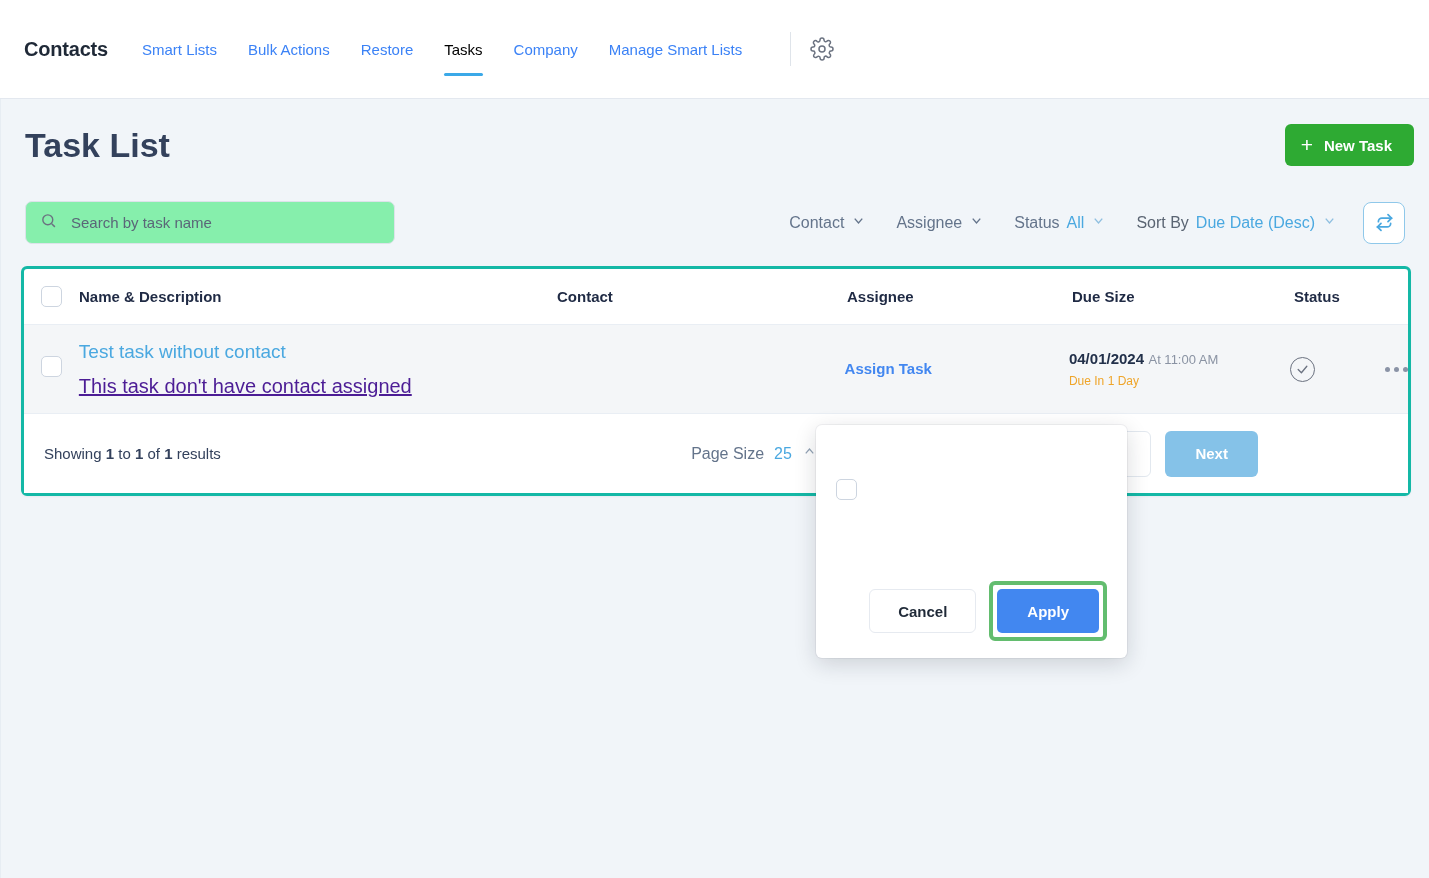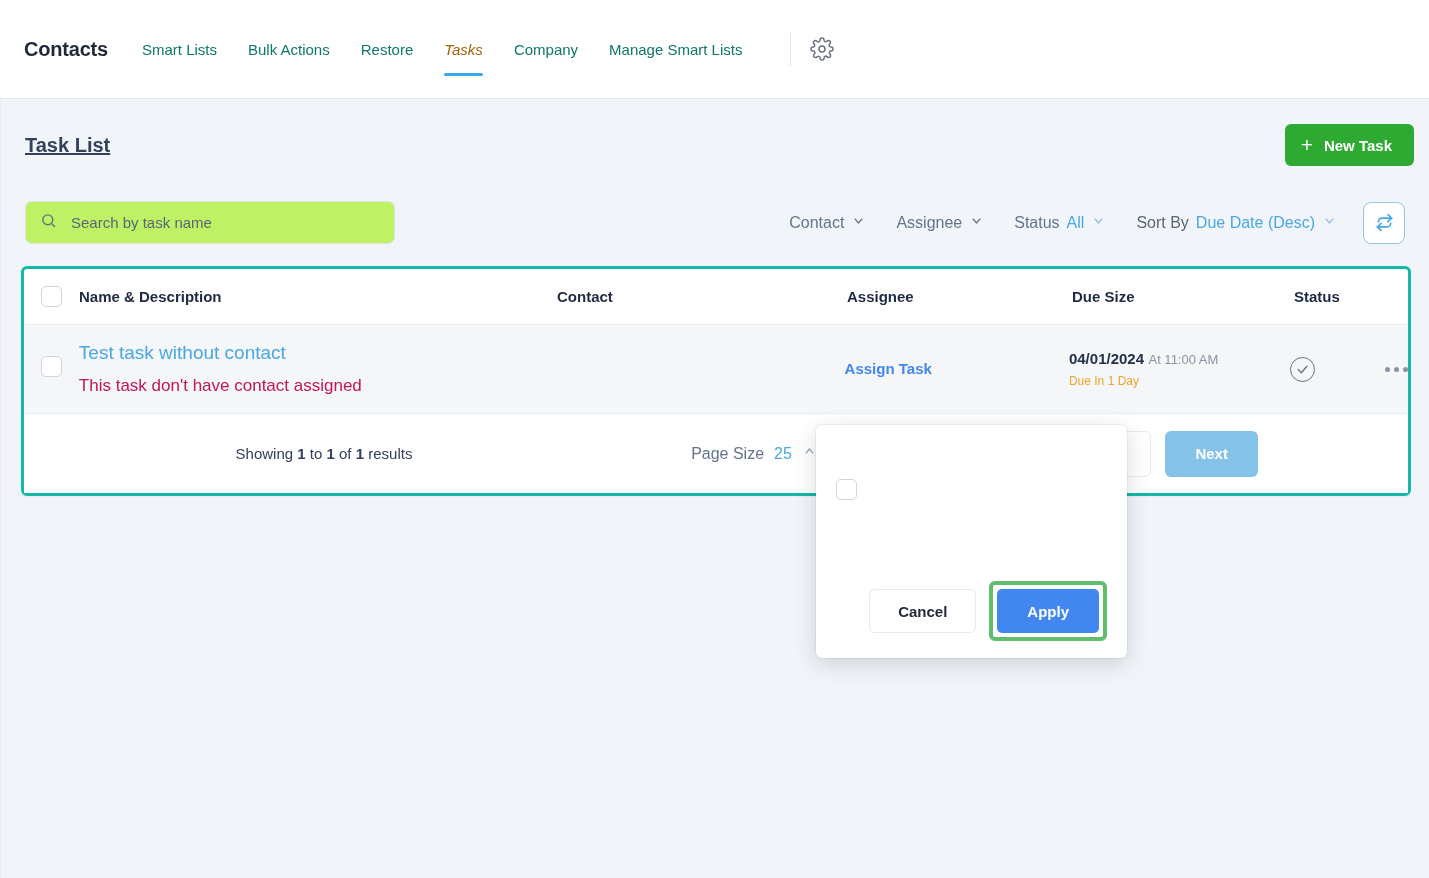--- a/index.html
+++ b/index.html
@@ -17,26 +17,26 @@
     background: #ffffff;
     border-bottom: 1px solid #e3e8ef;
     display: flex; align-items: center;
   }
   .brand {
     font-size: 20px; font-weight: bold; color: #1f2937;
     margin-left: 24px; letter-spacing: -0.2px;
   }
   .navitems { display: flex; align-items: center; margin-left: 34px; height: 100%; }
   .navitem {
-    font-size: 15px; color: #0f766e; padding: 0 0 0 0; margin-right: 31px;
+    font-size: 15px; color: #3b82f6; padding: 0 0 0 0; margin-right: 31px;
     height: 100%; display: flex; align-items: center; position: relative;
     cursor: pointer; white-space: nowrap;
   }
   .navitem:last-of-type { margin-right: 0; }
-  .navitem.active { color: #a16207; font-style: italic; }
+  .navitem.active { color: #000000; }
   .navitem.active::after {
     content: ""; position: absolute; left: 0; right: 0; bottom: 22px;
     height: 3px; background: #3ba9e8; border-radius: 2px;
   }
   .nav-sep {
     width: 1px; height: 34px; background: #dfe4ea; margin-left: 17px; margin-right: 17px;
   }
   .gear-btn {
     width: 28px; height: 28px; display: flex; align-items: center; justify-content: center;
     cursor: pointer;
@@ -45,36 +45,36 @@
   
   .page {
     position: absolute; left: 0; top: 99px; width: 1429px; height: 779px;
     background: #f1f5f9;
     border-left: 1px solid #e7edf3;
   }
   .page-head {
     display: flex; align-items: center; justify-content: space-between;
     padding: 25px 15px 0 24px;
   }
-  .page-title { font-size: 20px; font-weight: bold; color: #33415c; text-decoration: underline; }
+  .page-title { font-size: 34px; font-weight: bold; color: #33415c; }
   .new-task-btn {
     background: #2eaa33; color: #fff; border: none; border-radius: 6px;
     height: 42px; padding: 0 22px 0 16px;
     font-size: 15px; font-weight: bold; font-family: inherit;
     display: flex; align-items: center; gap: 11px; cursor: pointer;
   }
   .plus-ico { font-size: 21px; font-weight: 400; line-height: 1; margin-top: -2px; }
 
   
   .filterbar {
     display: flex; align-items: center; justify-content: space-between;
     padding: 35px 24px 0 24px;
   }
   .search-box {
-    width: 370px; height: 43px; background: #bef264;
+    width: 370px; height: 43px; background: #86efac;
     border: 1px solid #dde3ea; border-radius: 7px;
     display: flex; align-items: center; padding: 2px 14px; gap: 14px;
   }
   .search-box input {
     border: none; outline: none; font-size: 15px; font-family: inherit;
     color: #566274; background: transparent; width: 100%;
   }
   .search-box input::placeholder { color: #5a6678; }
   .filters-right { display: flex; align-items: center; gap: 0; }
   .filt {
@@ -116,38 +116,38 @@
     width: 21px; height: 21px; border: 1px solid #cdd5e0; border-radius: 5px;
     background: #fff; cursor: pointer; display: block;
   }
 
   .trow {
     display: flex; align-items: center; min-height: 89px;
     background: #f4f6f8; border-bottom: 1px solid #e9eef4;
   }
   .trow .cbcol { align-self: flex-start; padding-top: 31px; }
   .task-name { font-size: 19px; color: #4aa8e0; cursor: pointer; }
-  .task-desc { font-size: 17px; color: #be185d; margin-top: 12px; }
+  .task-desc { font-size: 20px; color: #4c1d95; margin-top: 12px; text-decoration: underline; }
   .assign-link { font-size: 15px; font-weight: bold; color: #4287f0; cursor: pointer; }
   .due-main { font-size: 15px; font-weight: bold; color: #22304a; }
   .due-time { font-size: 13px; font-weight: normal; color: #8a93a3; }
   .due-sub { font-size: 12px; color: #efa52a; margin-top: 6px; }
   .status-ico {
     width: 25px; height: 25px; border-radius: 50%; border: 1px solid #6b7280;
     display: flex; align-items: center; justify-content: center; cursor: pointer;
   }
   .dots { display: flex; gap: 4px; cursor: pointer; }
   .dots span { width: 5px; height: 5px; border-radius: 50%; background: #8a93a6; }
 
   
   .pagin {
     display: flex; align-items: center; height: 79px;
     background: #fff; padding: 0 20px 0 20px;
   }
-  .showing { font-size: 15px; color: #33415c; width: 560px; text-align: center; }
+  .showing { font-size: 15px; color: #33415c; width: 560px; }
   .showing b { font-weight: bold; }
   .pagesize {
     display: flex; align-items: center; gap: 10px; font-size: 16px; color: #64748b;
     cursor: pointer; width: 300px; justify-content: center;
   }
   .pagesize .val { color: #4aa8e0; }
   .pg-btns { flex: 1; display: flex; align-items: center; justify-content: center; gap: 14px; }
   .btn-prev {
     height: 46px; padding: 0 26px; background: #fff; border: 1px solid #e2e8ef;
     border-radius: 6px; font-size: 15px; font-weight: bold; color: #27303f;

